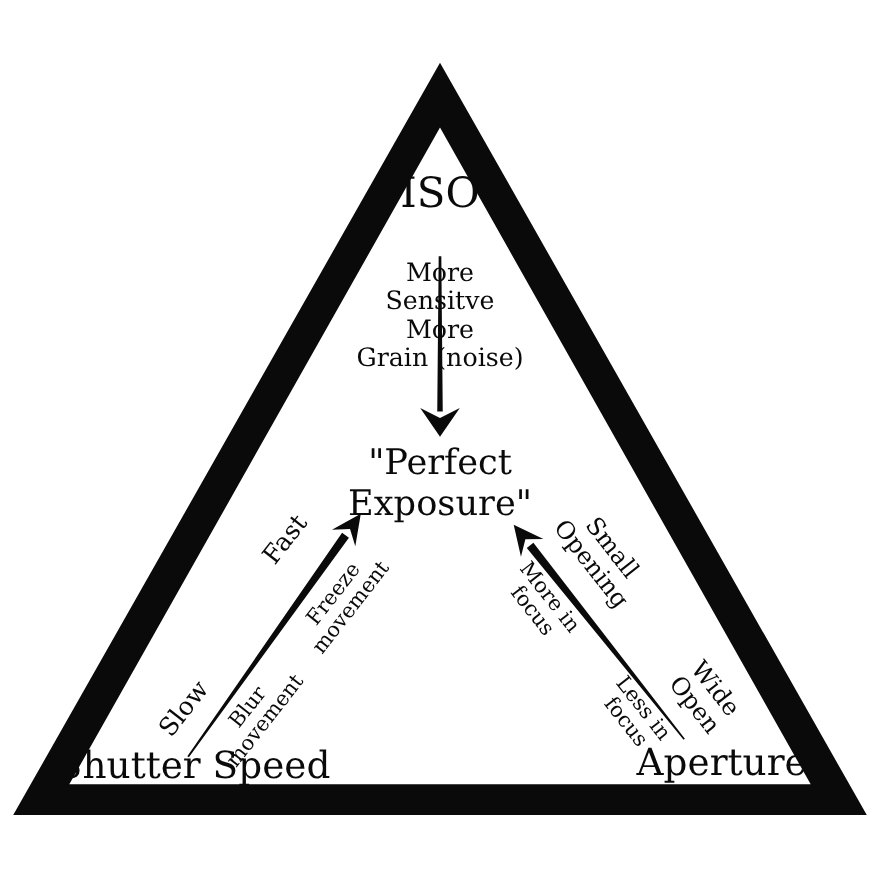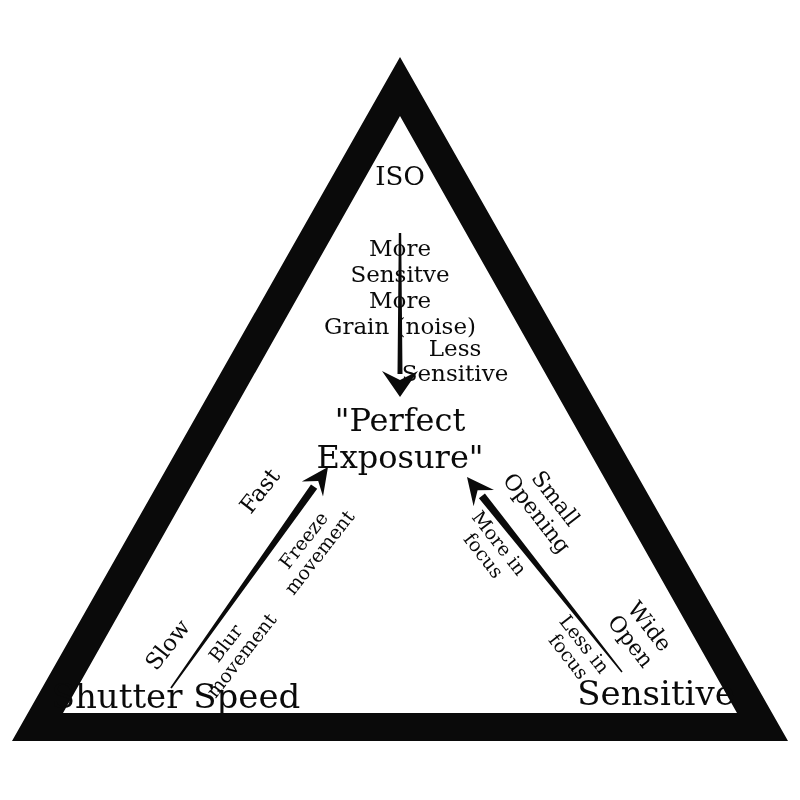--- a/index.html
+++ b/index.html
@@ -6,21 +6,21 @@
   .canvas{
     position:relative;width:800px;height:800px;background:#fff;overflow:hidden;
     font-family:"DejaVu Serif","Liberation Serif",serif;color:#0a0a0a;
   }
   .canvas svg{position:absolute;left:0;top:0;}
   .lbl{
     position:absolute;white-space:pre-line;text-align:center;line-height:1.1;
     transform:translate(-50%,-50%) rotate(var(--r,0deg));
     transform-origin:center center;color:#0a0a0a;
   }
-  .l-iso      {left:400px;top:176px;font-size:26px;}
+  .l-iso      {left:400px;top:176px;font-size:38px;}
   .l-iso-sub  {left:400px;top:239px;font-size:23px;line-height:26px;margin-top:48px;}
   .l-less     {left:455px;top:361px;font-size:23px;line-height:25px;}
   .l-perfect  {left:400px;top:439px;font-size:32px;line-height:37px;}
   .l-shutter  {left:176px;top:697px;font-size:34px;}
   .l-aperture {left:656px;top:694px;font-size:34px;}
   .l-slow     {left:168px;top:645px;font-size:23px;--r:-52deg;}
   .l-blur     {left:233px;top:649px;font-size:19px;line-height:20px;--r:-52deg;}
   .l-fast     {left:260px;top:491px;font-size:23px;--r:-52deg;}
   .l-freeze   {left:311px;top:546px;font-size:19px;line-height:20px;--r:-52deg;}
   .l-small    {left:546px;top:506px;font-size:22px;line-height:24px;--r:52deg;}
@@ -45,34 +45,32 @@
 
     <path fill="#0a0a0a" d="M621.4 672.5 L622.6 671.5 L484.9 493.4 L478.9 498.2 Z
              M467 477 L494 490 L477.6 490.3 L473.6 506.2 Z"></path>
   </svg>
 
   <div class="lbl l-iso">ISO</div>
   <div class="lbl l-iso-sub">More
 Sensitve
 More
 Grain (noise)</div>
-  <div class="lbl l-less">Less
-Sensitive</div>
   <div class="lbl l-perfect">"Perfect
 Exposure"</div>
 
   <div class="lbl l-shutter">Shutter Speed</div>
   <div class="lbl l-slow">Slow</div>
   <div class="lbl l-blur">Blur
 movement</div>
   <div class="lbl l-fast">Fast</div>
   <div class="lbl l-freeze">Freeze
 movement</div>
 
-  <div class="lbl l-aperture">Sensitive</div>
+  <div class="lbl l-aperture">Aperture</div>
   <div class="lbl l-wideopen">Wide
 Open</div>
   <div class="lbl l-lessfocus">Less in
 focus</div>
   <div class="lbl l-small">Small
 Opening</div>
   <div class="lbl l-morefocus">More in
 focus</div>
 
 </div>

